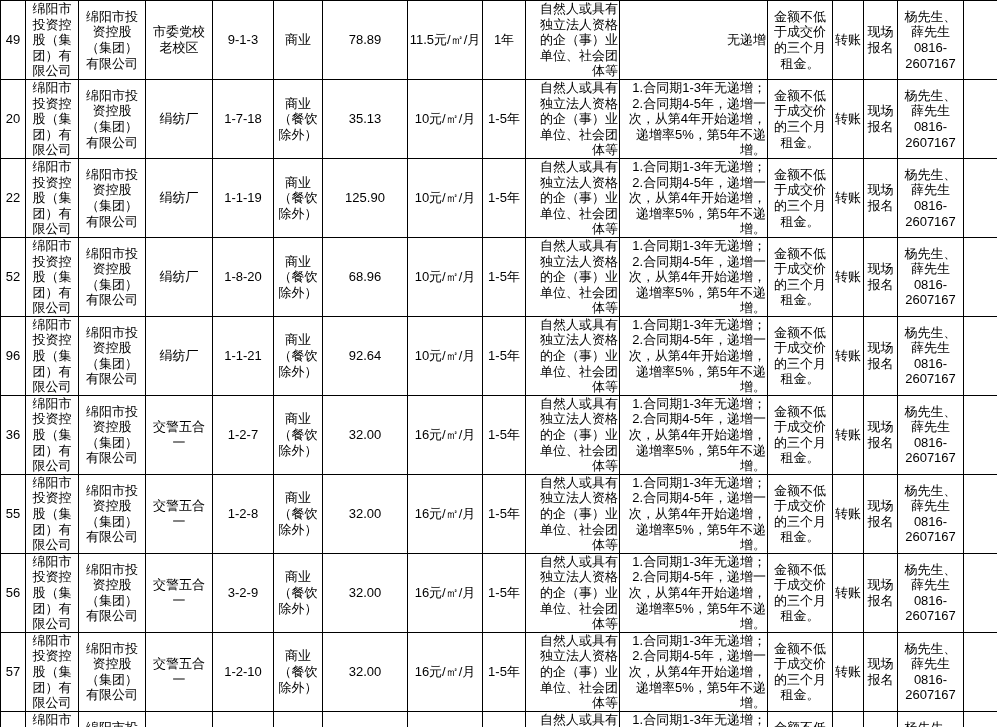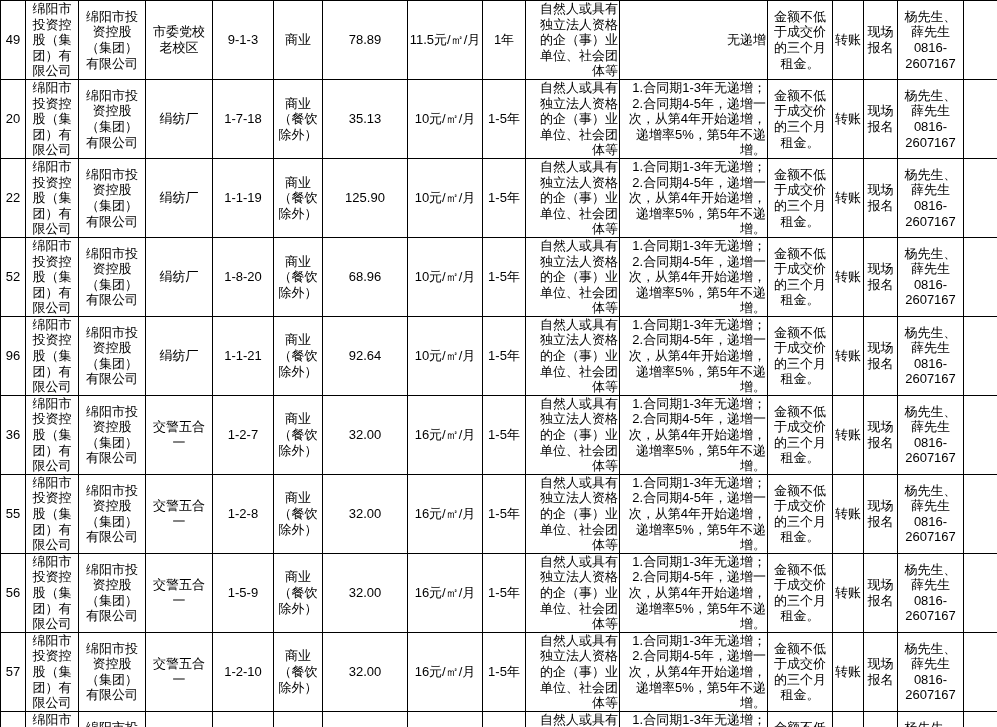--- a/index.html
+++ b/index.html
@@ -172,21 +172,21 @@
       <td class="c">现场报名</td>
       <td class="c pre">杨先生、薛先生
 0816-2607167</td>
       <td class="c"></td>
     </tr>
     <tr>
       <td class="c">56</td>
       <td class="c">绵阳市投资控股（集团）有限公司</td>
       <td class="c">绵阳市投资控股（集团）有限公司</td>
       <td class="c">交警五合一</td>
-      <td class="c">1-5-9</td>
+      <td class="c">3-2-9</td>
       <td class="c">商业（餐饮除外）</td>
       <td class="c">32.00</td>
       <td class="c">16元/㎡/月</td>
       <td class="c">1-5年</td>
       <td class="l">自然人或具有独立法人资格的企（事）业单位、社会团体等</td>
       <td class="l pre">1.合同期1-3年无递增；
 2.合同期4-5年，递增一次，从第4年开始递增，递增率5%，第5年不递增。</td>
       <td class="c">金额不低于成交价的三个月租金。</td>
       <td class="c">转账</td>
       <td class="c">现场报名</td>

